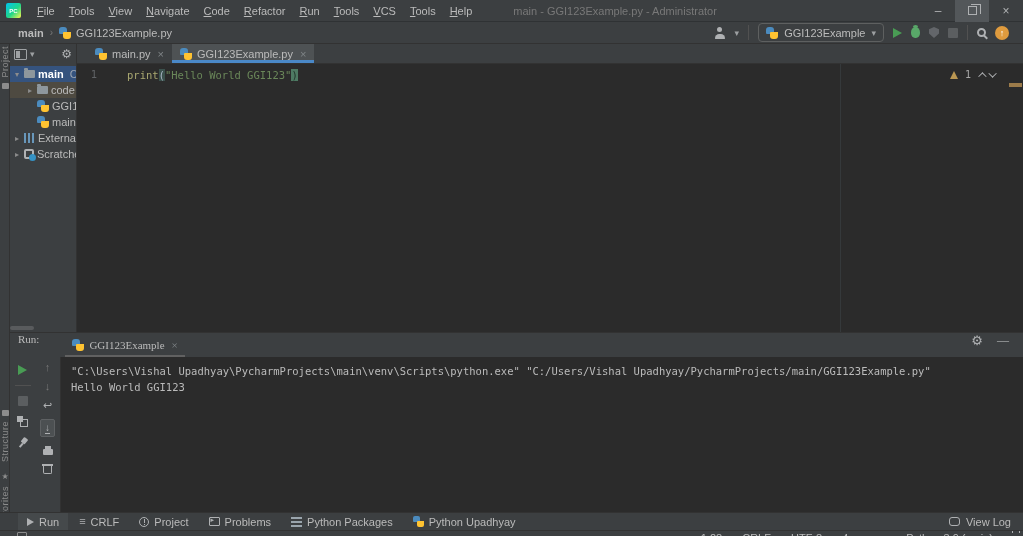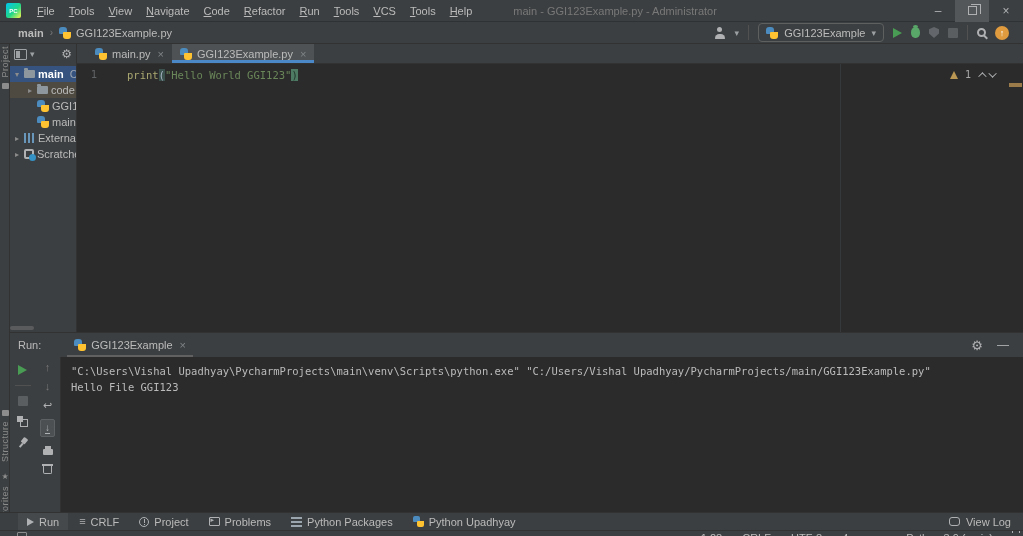--- a/index.html
+++ b/index.html
@@ -98,21 +98,21 @@
   .inspect { position:absolute; right:26px; top:5px; display:flex; align-items:center; gap:7px; }
   .warn-tri { width:0; height:0; border-left:4px solid transparent; border-right:4px solid transparent; border-bottom:8px solid #BA9752; }
   .insp-count { color:#A8A8A8; font-size:10px; }
   .chevron { width:6px; height:6px; border-top:1.5px solid #AFB1B3; border-right:1.5px solid #AFB1B3; display:inline-block; }
   .chevron.up { transform:rotate(-45deg) translateY(2px); }
   .chevron.down { transform:rotate(135deg) translateY(2px); }
   .stripe-mark { position:absolute; right:1px; top:19px; width:13px; height:4px; background:#9C7B4A; }
 
   
   .runpanel { position:absolute; left:10px; top:332px; right:0; height:180px; background:#3C3F41; border-top:1px solid #323232; }
-  .run-header { height:24px; display:flex; align-items:center; }
+  .run-header { height:24px; display:flex; align-items:flex-start;font-family:Liberation Serif, serif; }
   .run-label { margin-left:8px; color:#BBBBBB; }
   .run-tab { margin-left:26px; height:24px; display:flex; align-items:center; gap:5px; padding:0 7px; box-shadow:inset 0 -2px 0 #616161; }
   .run-header-right { margin-left:auto; margin-right:14px; display:flex; align-items:center; gap:14px; }
   .hide-glyph { color:#AFB1B3; font-size:12px; }
   .run-toolbars { position:absolute; left:0; top:24px; bottom:0; width:50px; display:flex; }
   .rt-col { width:25px; display:flex; flex-direction:column; align-items:center; }
   .rt-col.one { padding-top:8px; gap:10px; }
   .rt-col.two { padding-top:5px; gap:8px; }
   .rt-divider { width:16px; height:1px; background:#515151; }
   .rplay { width:0; height:0; border-left:9px solid #499C54; border-top:5px solid transparent; border-bottom:5px solid transparent; }
@@ -346,21 +346,21 @@
       <span class="arr">↓</span>
       <span class="wrap-glyph">↩</span>
       <span class="scrollend-box"><span class="scrollend-glyph">↓</span></span>
       <span class="print-ic"></span>
       <span class="trash-ic"></span>
     </div>
   </div>
   <div class="console">
 
   <div class="cline">"C:\Users\Vishal Upadhyay\PycharmProjects\main\venv\Scripts\python.exe" "C:/Users/Vishal Upadhyay/PycharmProjects/main/GGI123Example.py"</div>
-      <div class="cline">Hello File GGI123</div>
+      <div class="cline">Hello World GGI123</div>
       <div class="cline"></div>
     </div>
 </div>
 
 <div class="bottombar">
   <div style="display:flex;gap:2px;">
 
       <div class="btab active">
         <span class="ic ic-run"></span>
         <span>Run</span>

